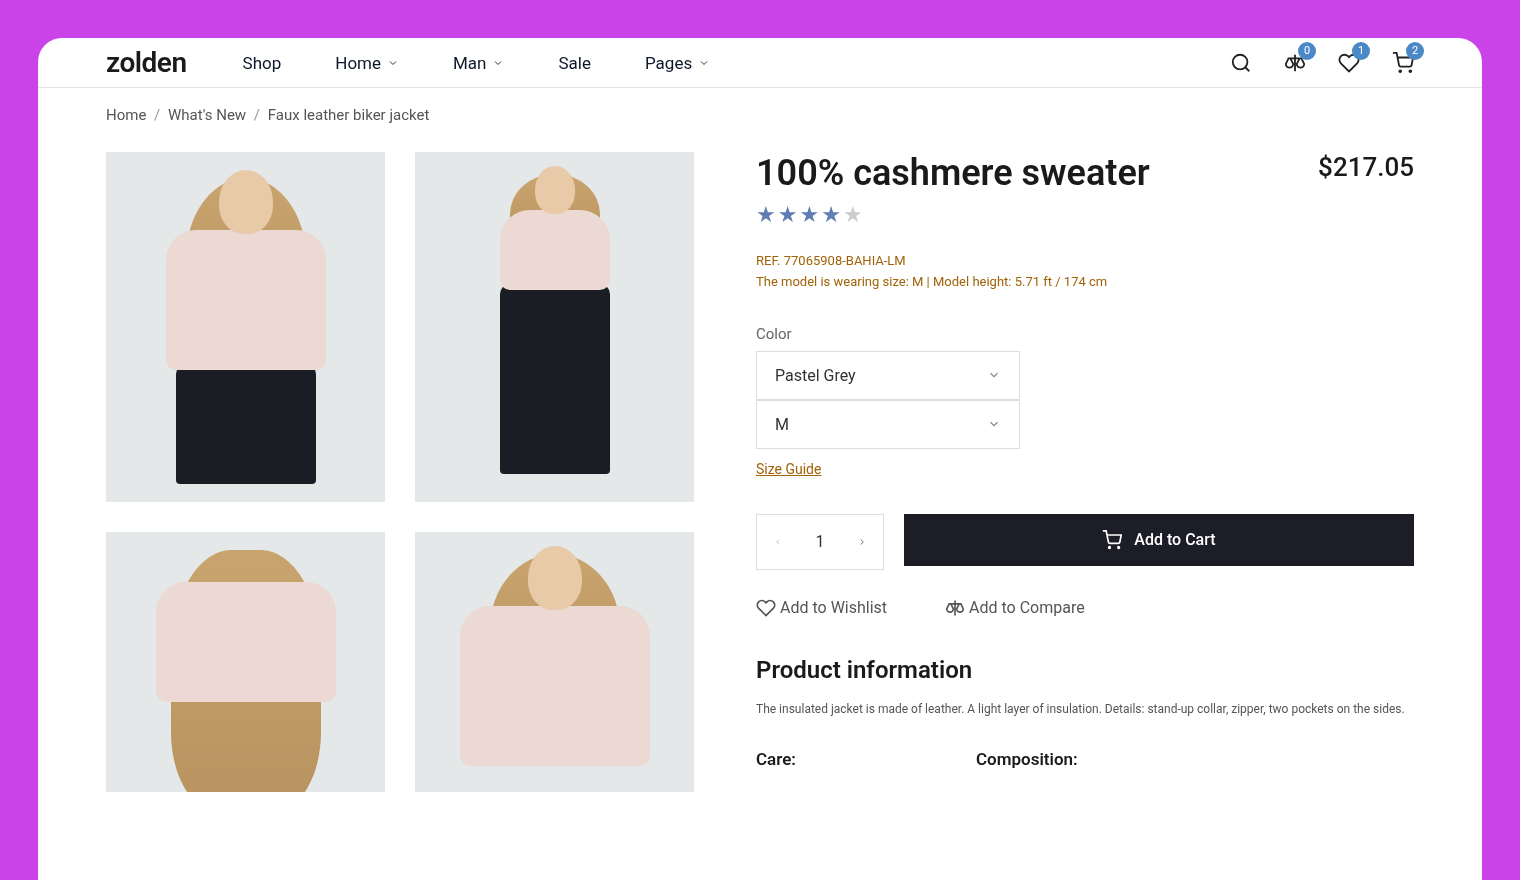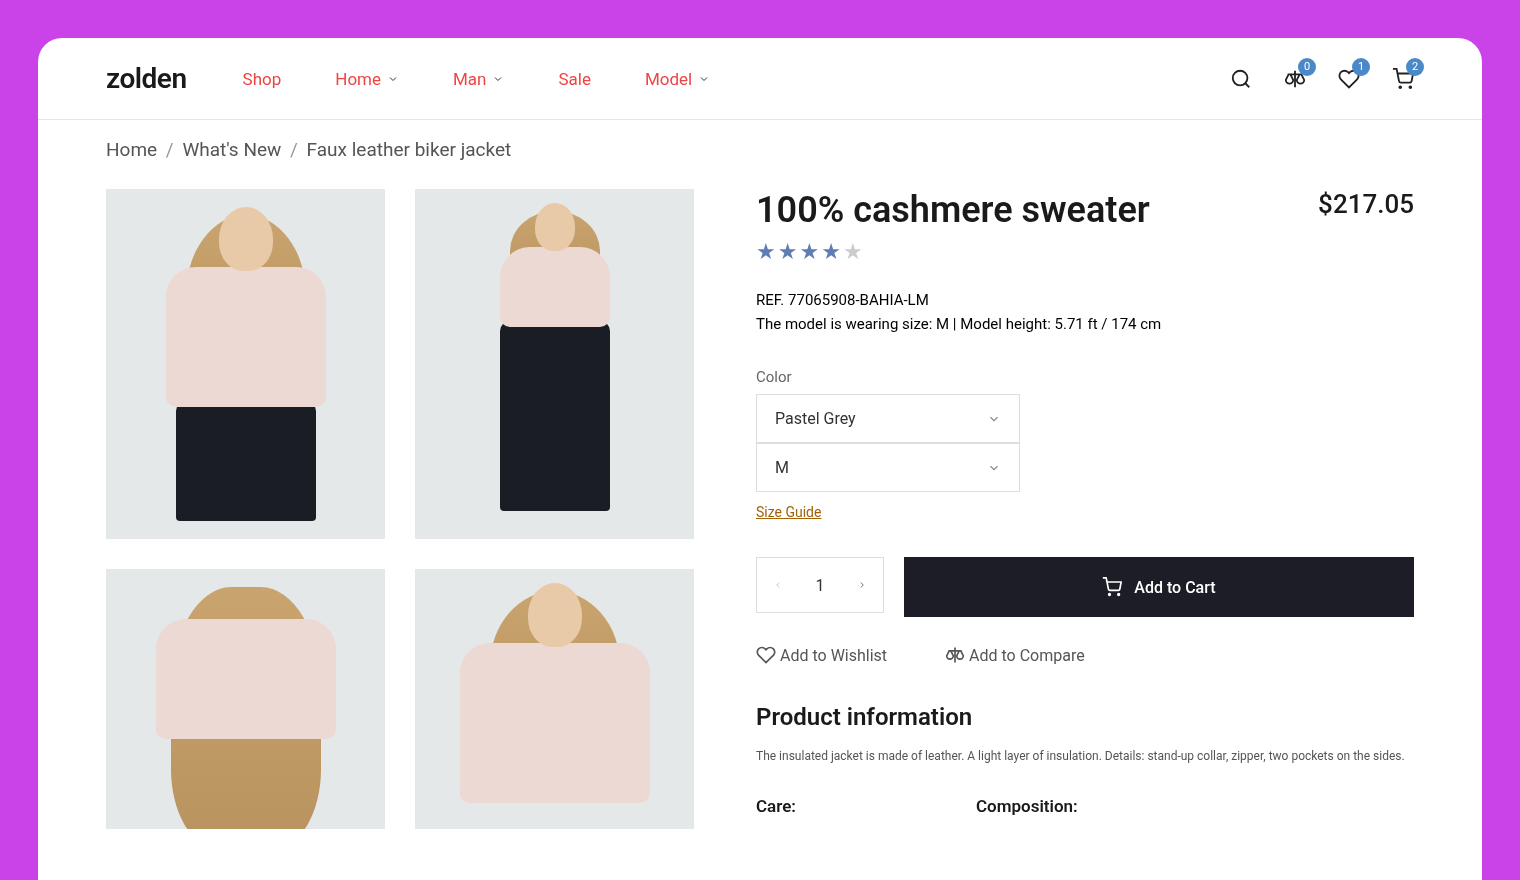--- a/index.html
+++ b/index.html
@@ -13,37 +13,37 @@
 }
 .window {
   background: #fff;
   border-radius: 24px 24px 0 0;
   height: 100%;
   overflow: hidden;
 }
 .header {
   display: flex;
   align-items: center;
-  padding: 24px 68px;
+  padding: 8px 68px;
   border-bottom: 1px solid #e5e5e5;
 }
 .logo {
   font-size: 28px;
   font-weight: 600;
   letter-spacing: -0.5px;
   color: #1a1a1a;
   margin-right: 56px;
 }
 .nav {
   display: flex;
   gap: 54px;
 }
 .nav-item {
   font-size: 17px;
-  color: #ef4444;
+  color: #0f172a;
   display: flex;
   align-items: center;
   gap: 6px;
   cursor: pointer;
 }
 .header-icons {
   margin-left: auto;
   display: flex;
   align-items: center;
   gap: 32px;
@@ -64,21 +64,21 @@
   min-width: 18px;
   height: 18px;
   border-radius: 9px;
   display: flex;
   align-items: center;
   justify-content: center;
   padding: 0 4px;
 }
 .breadcrumb {
   padding: 18px 68px;
-  font-size: 19px;
+  font-size: 15px;
   color: #555;
 }
 .breadcrumb span.sep { margin: 0 4px; color: #999; }
 .content {
   display: flex;
   padding: 10px 68px 0 68px;
   gap: 62px;
 }
 .gallery {
   display: grid;
@@ -104,21 +104,21 @@
 .fig-hair { position: absolute; width: 120px; height: 160px; background: linear-gradient(#c9a46e,#b8935f); border-radius: 50% 50% 40% 40%; left: 50%; transform: translateX(-50%); top: 8px; z-index: 0; }
 .fig-top { width: 160px; height: 140px; background: #ecd9d3; border-radius: 30px 30px 10px 10px; margin: -4px auto 0; position: relative; z-index: 1; }
 .fig-legs { width: 140px; height: 200px; background: #1a1d24; margin: -6px auto 0; border-radius: 10px 10px 4px 4px; }
 .details { flex: 1; }
 .title-row { display: flex; justify-content: space-between; align-items: flex-start; text-align: right; }
 .title { font-size: 36px; font-weight: 600; color: #1a1a1a; }
 .price { font-size: 26px; font-weight: 500; color: #1a1a1a; }
 .stars { margin-top: 8px; font-size: 22px; letter-spacing: 2px; }
 .star-on { color: #607db3; }
 .star-off { color: #ccc; }
-.meta { margin-top: 24px; font-size: 15px; color: #000000; line-height: 1.6; }
+.meta { margin-top: 24px; font-size: 13px; color: #a16207; line-height: 1.6; }
 .field-label { font-size: 15px; color: #666; margin-top: 32px; margin-bottom: 8px; }
 .select {
   border: 1px solid #ddd;
   padding: 14px 18px;
   font-size: 16px;
   color: #333;
   width: 264px;
   display: flex;
   justify-content: space-between;
   align-items: center;
@@ -162,21 +162,21 @@
   flex: 1;
   background: #1c1d26;
   color: #fff;
   display: flex;
   align-items: center;
   justify-content: center;
   gap: 12px;
   font-size: 16px;
   font-weight: 500;
   cursor: pointer;
-  height: 60px;
+  height: 52px;
 }
 .secondary-row {
   display: flex;
   gap: 58px;
   margin-top: 28px;
 }
 .sec-btn {
   display: flex;
   align-items: center;
   gap: 4px;
@@ -228,21 +228,21 @@
       <div class="nav-item">
         <span>Man</span>
         <svg width="12" height="12" viewBox="0 0 24 24" fill="none" stroke="#333" stroke-width="2">
             <polyline points="6 9 12 15 18 9"></polyline>
           </svg>
       </div>
       <div class="nav-item">
           <span>Sale</span>
         </div>
       <div class="nav-item">
-        <span>Model</span>
+        <span>Pages</span>
         <svg width="12" height="12" viewBox="0 0 24 24" fill="none" stroke="#333" stroke-width="2">
             <polyline points="6 9 12 15 18 9"></polyline>
           </svg>
       </div>
     </nav>
     <div class="header-icons">
       <div class="icon-btn">
         <svg width="22" height="22" viewBox="0 0 24 24" fill="none" stroke="#222" stroke-width="2">
             <circle cx="11" cy="11" r="8"></circle>
             <line x1="21" y1="21" x2="16.65" y2="16.65"></line>

